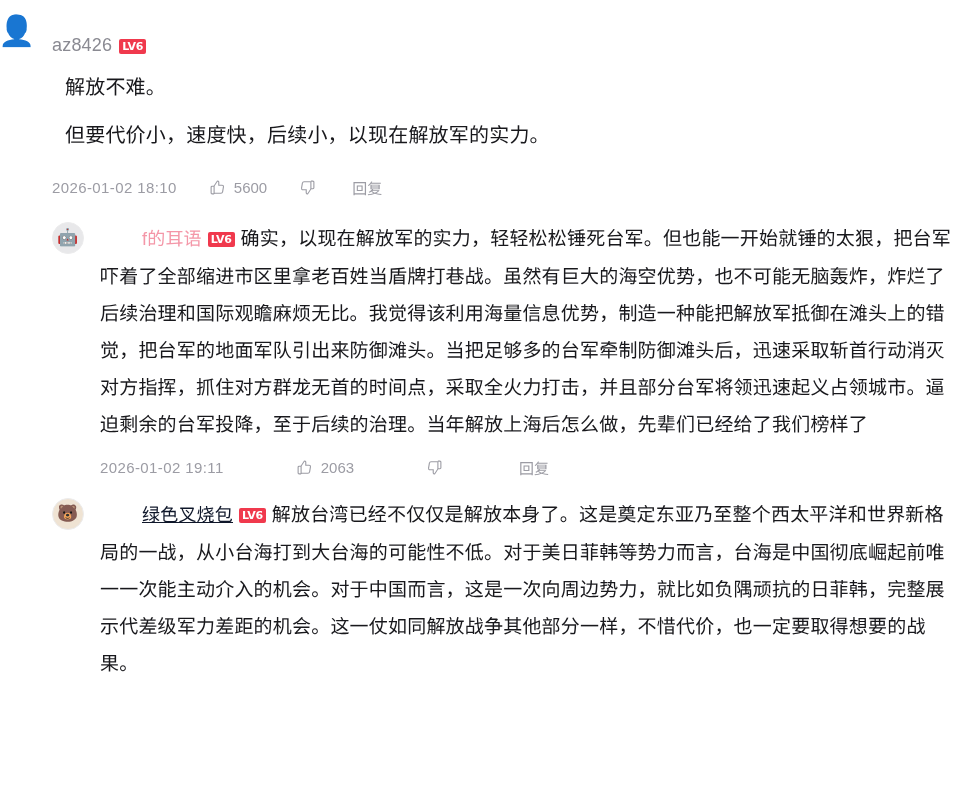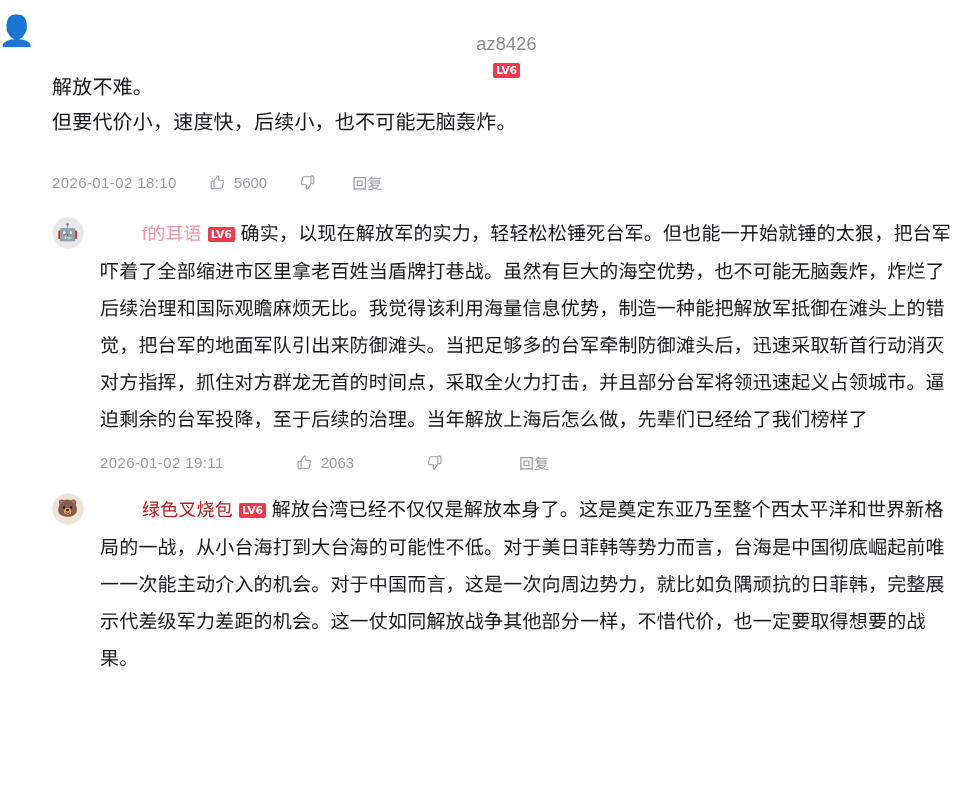--- a/index.html
+++ b/index.html
@@ -57,21 +57,20 @@
   .main-body {
     margin-left: 52px;
     padding-top: 34px;
   }
 
   .username-row {
     display: flex;
     align-items: center;
     gap: 7px;
     height: 22px;
-    flex-direction: column;
   }
 
   .username {
     font-size: 18px;
     color: #8a8a92;
     letter-spacing: 0.2px;
   }
 
   .lv-badge {
     display: inline-block;
@@ -90,28 +89,28 @@
 
   .comment-text {
     font-size: 20px;
     line-height: 35px;
     color: #18181c;
     margin-top: 14px;
     letter-spacing: 0.2px;
   }
 
   .comment-text p {
-    margin: 0;
+    margin: 13px;
   }
 
   
   .meta-row {
     display: flex;
     align-items: center;
-    margin-top: 32px;
+    margin-top: 24px;
     color: #9c9ca4;
     font-size: 15px;
     gap: 0;
   }
 
   .meta-time {
     font-size: 15px;
     color: #9c9ca4;
     letter-spacing: 0.4px;
   }
@@ -179,21 +178,21 @@
     letter-spacing: 0.2px;
   }
 
   .reply-user {
     color: #f497a8;
     font-size: 18px;
     margin-right: 2px;
     margin-left: 42px;
   }
 
-  .reply-user.alt { color: #b91c1c; }
+  .reply-user.alt { color: #0f172a; text-decoration: underline; }
 
   .lv-inline {
     display: inline-block;
     background: #f0394d;
     color: #fff;
     font-size: 11px;
     line-height: 15px;
     height: 15px;
     padding: 0 3px;
     border-radius: 2px;
@@ -237,21 +236,21 @@
 
     <div class="main-body">
 
       <div class="username-row">
         <span class="username">az8426</span>
         <span class="lv-badge">LV6</span>
       </div>
 
       <div class="comment-text">
         <p>解放不难。</p>
-        <p>但要代价小，速度快，后续小，也不可能无脑轰炸。</p>
+        <p>但要代价小，速度快，后续小，以现在解放军的实力。</p>
       </div>
 
       <div class="meta-row">
         <span class="meta-time">2026-01-02 18:10</span>
 
         <span class="meta-item">
           <span class="icon-like">
             <svg width="17" height="17" viewBox="0 0 20 20" fill="none" stroke="#9c9ca4" stroke-width="1.3">
               <path d="M6 17.5V8.3l3.6-5.6c.9-.5 1.9.1 1.9 1.2v3.4h3.9c1 0 1.8.9 1.6 1.9l-1 5.9c-.2.9-1 1.6-1.9 1.6H6z"></path>
               <path d="M6 8.5H3.6c-.6 0-1.1.5-1.1 1.1v6.8c0 .6.5 1.1 1.1 1.1H6"></path>

